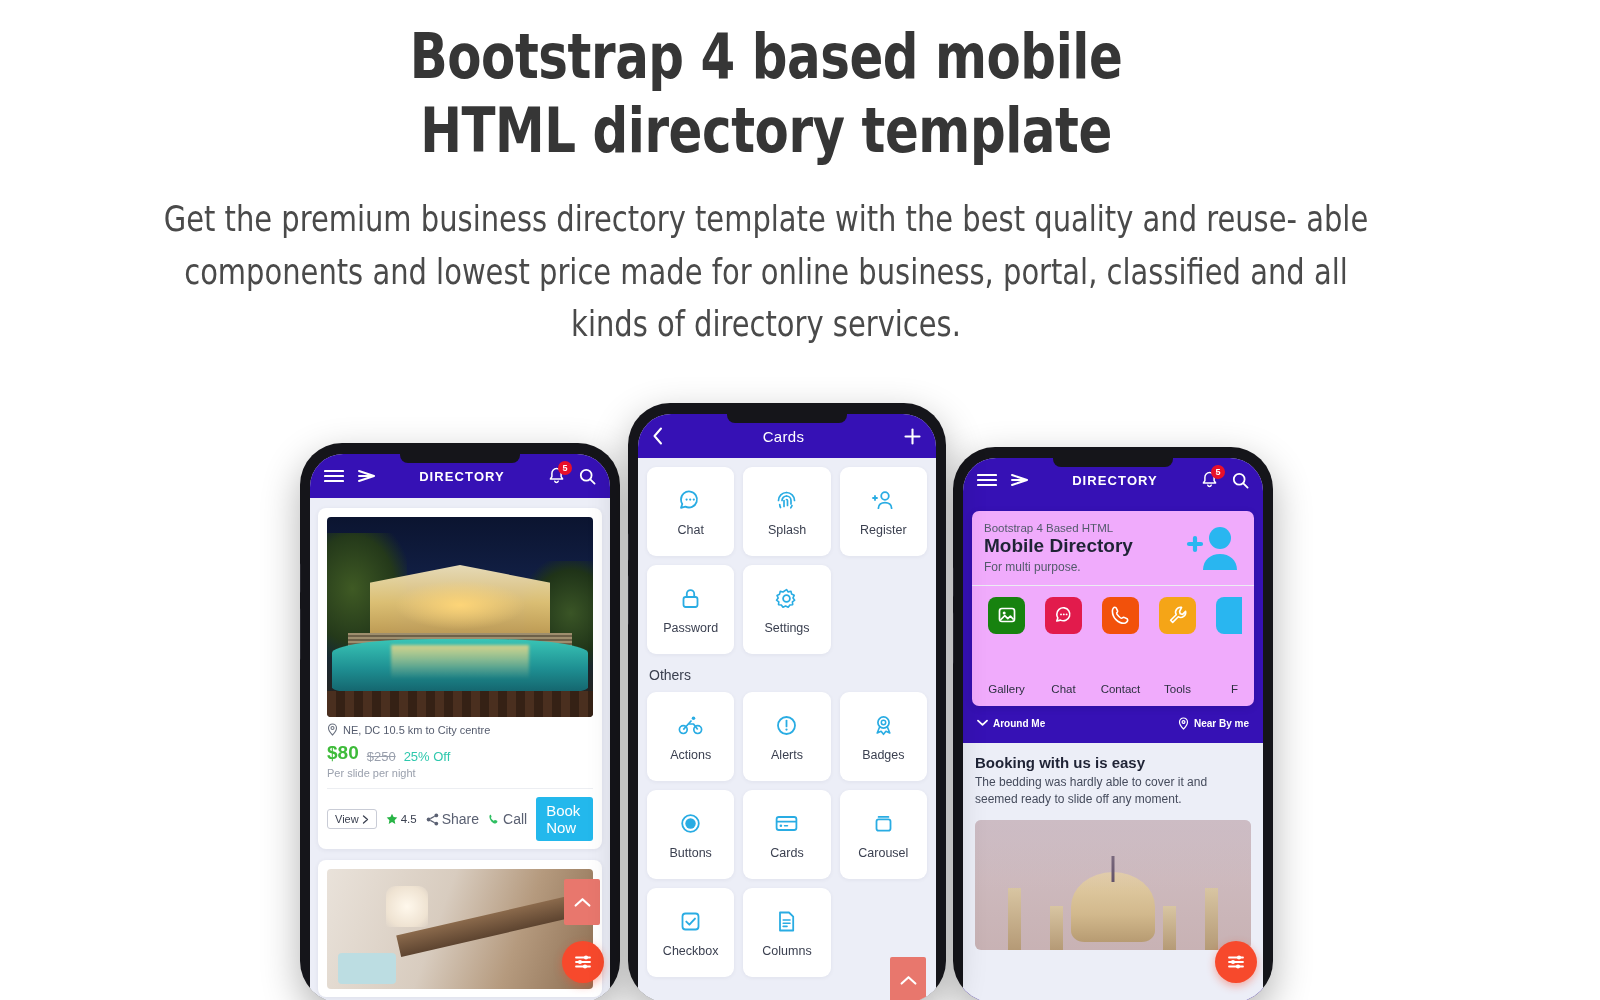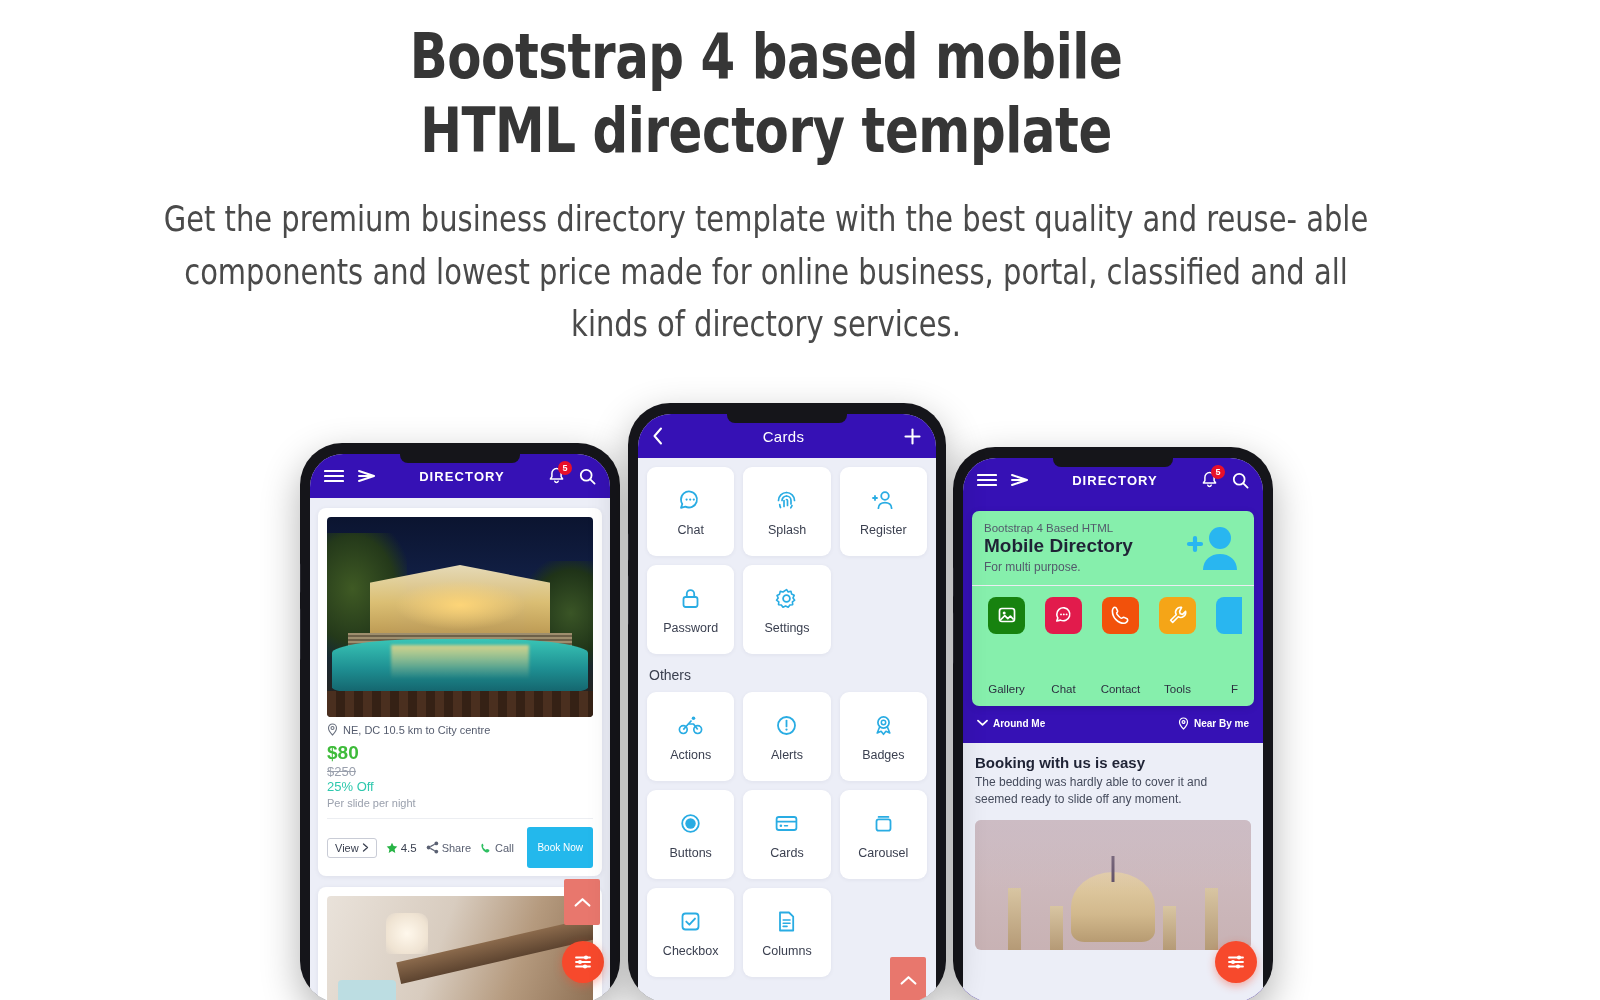--- a/index.html
+++ b/index.html
@@ -117,36 +117,36 @@
     position: absolute; left: 24%; bottom: 16%; width: 52%; height: 20%;
     background: linear-gradient(180deg, rgba(255,216,130,.78), rgba(255,210,120,0) 85%);
     filter: blur(1.5px);
   }
   .hotel-img .deck {
     position: absolute; left: 0; bottom: 0; width: 100%; height: 13%;
     background: repeating-linear-gradient(90deg,#4a2f1f 0 9px,#352115 9px 18px);
   }
   .hotel-name { font-size: 13.5px; font-weight: 700; color: #1f2335; line-height: 1.26; margin-top: 9px; }
   .hotel-loc { display: flex; align-items: center; gap: 5px; margin-top: 6px; font-size: 11px; color: #555c6e; }
-  .price-row { display: flex; align-items: flex-start; margin-top: 6px; flex-direction: column; }
+  .price-row { display: flex; align-items: flex-end; gap: 8px; margin-top: 6px; }
   .price-now { font-size: 19px; font-weight: 700; color: #3ebb3a; }
   .price-old { font-size: 13px; color: #9aa0ad; text-decoration: line-through; }
   .price-off { font-size: 13px; color: #2ec8ad; font-weight: 500; }
   .per-night { font-size: 11px; color: #9aa0ad; margin-top: 3px; }
   .divider { height: 1px; background: #eceef2; margin: 9px 0 8px; }
   .act-row { display: flex; align-items: center; gap: 9px; }
   .viewbtn {
     border: 1px solid #c9ccd6; border-radius: 3px; padding: 3px 7px;
     font-size: 11px; color: #3a4050; display: flex; align-items: center; gap: 3px;
   }
   .rating { display: flex; align-items: center; gap: 3px; font-size: 11.5px; color: #3a4050; }
-  .act-link { display: flex; align-items: center; gap: 3px; font-size: 11px; color: #5a6072; }
+  .act-link { display: flex; align-items: center; gap: 3px; font-size: 14px; color: #5a6072; }
   .booknow {
-    margin-left: auto; background: #23b8ec; color: #fff; font-size: 10px;
-    padding: 15px 10px; border-radius: 3px; font-weight: 500;
+    margin-left: auto; background: #23b8ec; color: #fff; font-size: 15px;
+    padding: 5px 10px; border-radius: 3px; font-weight: 500;
   }
   .card2-img {
     width: 100%; height: 120px; border-radius: 4px; overflow: hidden;
     background: linear-gradient(110deg,#e9e2da 0%,#d8ccbf 42%,#b59a7e 70%,#8d6f53 100%);
     position: relative; filter: blur(.4px);
   }
   .card2-img .lamp {
     position: absolute; left: 22%; top: 14%; width: 16%; height: 34%;
     background: radial-gradient(ellipse at center, #fff8ec 0%, #efe3d2 70%, rgba(240,230,215,0) 100%);
     border-radius: 22% 22% 8% 8%;
@@ -167,21 +167,21 @@
     background: #fff; border-radius: 9px; height: 89px;
     display: flex; flex-direction: column; align-items: center; justify-content: center; gap: 9px;
     box-shadow: 0 1px 4px rgba(30,30,70,.06);
   }
   .tile .lbl { font-size: 12.5px; color: #3b4050; font-weight: 500; }
   .sect-title { font-size: 14px; color: #3b4050; margin: 13px 2px 9px; font-weight: 500; }
 
   
   .rp-body { background: #3611b5; height: calc(100% - 44px); overflow: hidden; position: relative; }
   .promo {
-    background: #86efac; border-radius: 7px; margin: 9px 9px 0; padding: 11px 12px 0;
+    background: #f0abfc; border-radius: 7px; margin: 9px 9px 0; padding: 11px 12px 0;
     box-shadow: 0 2px 7px rgba(20,10,60,.16);
   }
   .promo .eyebrow { font-size: 11.5px; color: #535a6b; }
   .promo .ptitle { font-size: 19px; font-weight: 700; color: #1f2335; line-height: 1.2; margin-top: 1px; }
   .promo .psub { font-size: 12px; color: #535a6b; margin-top: 2px; }
   .promo-top { display: flex; align-items: center; }
   .promo-top .txt { flex: 1; }
   .promo-div { height: 1px; background: #ecedf2; margin: 11px -12px 0; }
   .iconrow { display: flex; gap: 12px; padding: 11px 0 11px; overflow: hidden; }
   .iconcell { display: flex; flex-direction: column; align-items: center; gap: 5px; flex: 0 0 auto; width: 45px; }

